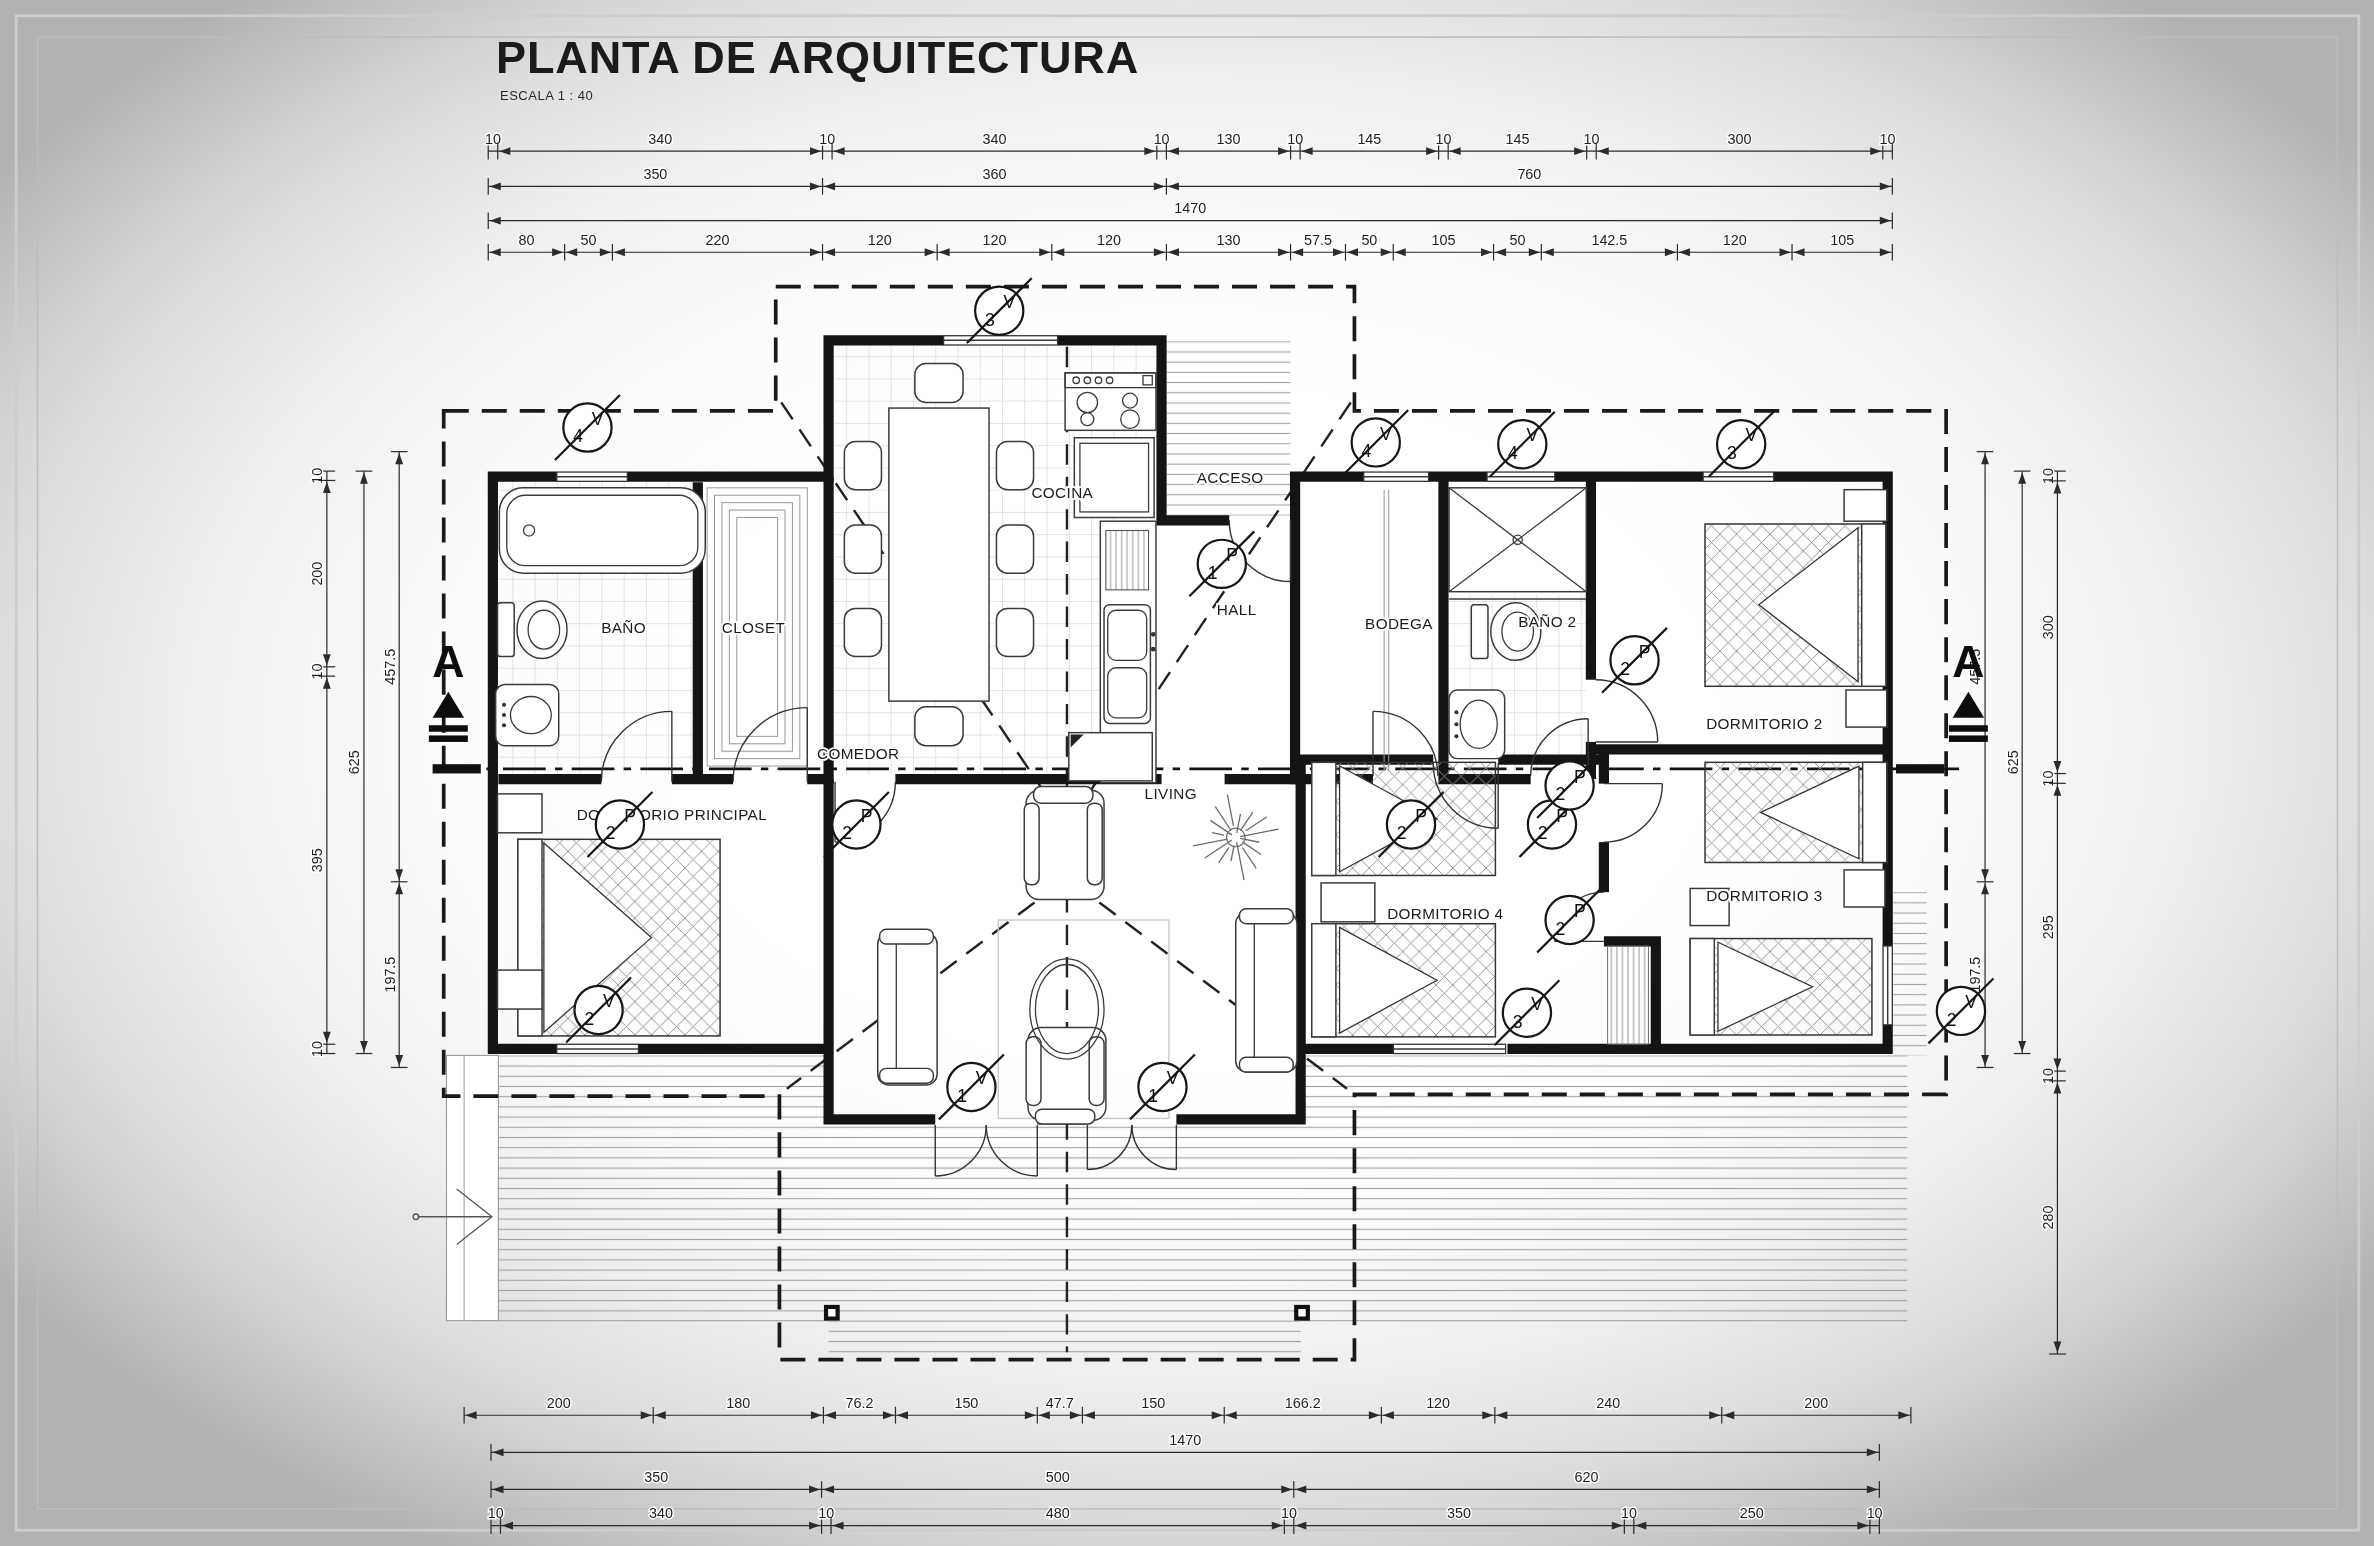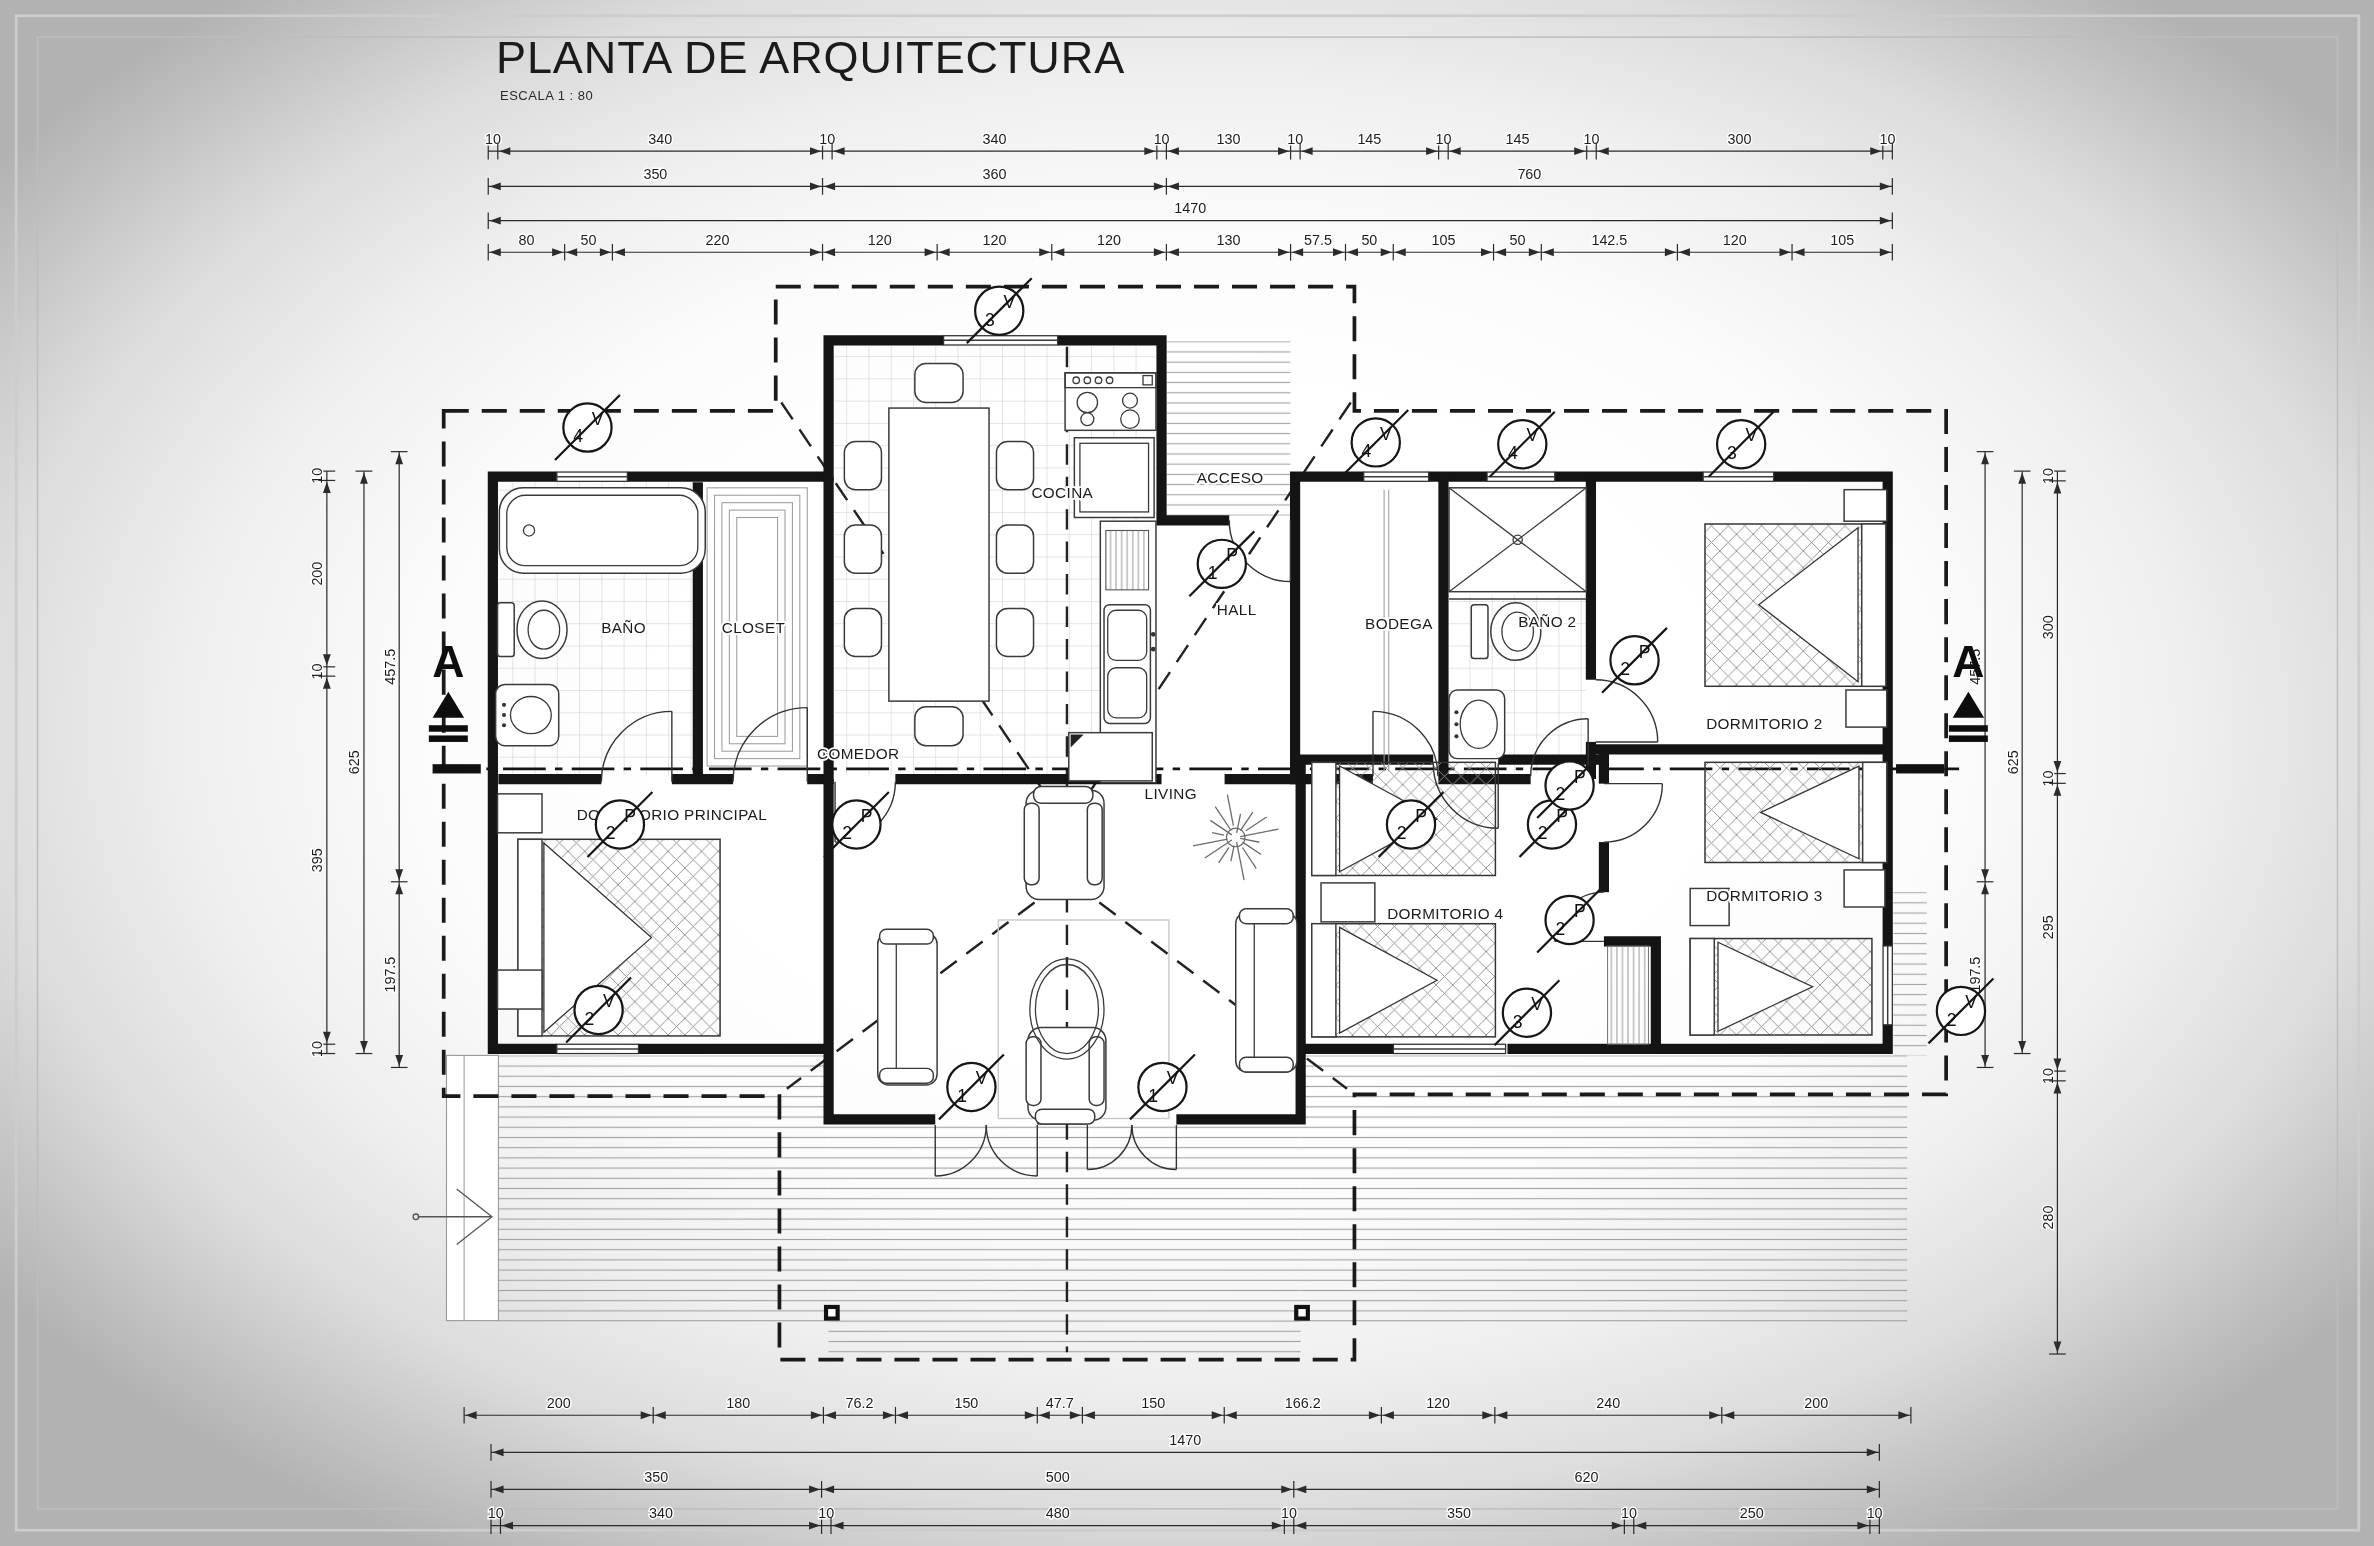--- a/index.html
+++ b/index.html
@@ -3,21 +3,21 @@
 <meta charset="utf-8">
 <style>
   html,body{margin:0;padding:0}
   body{
     width:2375px;height:1546px;overflow:hidden;position:relative;
     font-family:"Liberation Sans",sans-serif;
     background:radial-gradient(ellipse 62% 62% at 50% 47%,
       #ffffff 36%,#fbfbfb 52%,#efefef 68%,#dcdcdc 82%,#c2c2c2 93%,#b2b2b2 100%);
   }
   svg{position:absolute;left:0;top:0}
-  .title{position:absolute;left:496px;top:32px;font-size:45px;font-weight:400;
+  .title{position:absolute;left:496px;top:32px;font-size:45px;font-weight:700;
          letter-spacing:0.9px;color:#1b1b1b;white-space:nowrap}
   .subtitle{position:absolute;left:500px;top:88px;font-size:13px;letter-spacing:0.5px;color:#2a2a2a}
   .wall{fill:none;stroke:#141414;stroke-width:11;stroke-linecap:butt}
   .thin{fill:none;stroke:#3a3a3a;stroke-width:1.6}
   .f{fill:#ffffff;stroke:#3a3a3a;stroke-width:1.6}
   .fo{fill:none;stroke:#3a3a3a;stroke-width:1.4}
   .lite{fill:none;stroke:#9a9a9a;stroke-width:1.1}
   .bed{fill:url(#hatch);stroke:#333;stroke-width:1.6}
   .wedge{fill:#ffffff;stroke:#333;stroke-width:1.4}
   .roofdash{fill:none;stroke:#1a1a1a;stroke-width:4;stroke-dasharray:27 14}
@@ -27,21 +27,21 @@
   .dim{stroke:#2b2b2b;stroke-width:1.3}
   .dimtxt{font-size:15.5px;fill:#1d1d1d;paint-order:stroke;stroke:#ffffff;stroke-width:3px}
   .roomtxt{font-size:16.5px;fill:#1c1c1c;letter-spacing:.4px;paint-order:stroke;stroke:#ffffff;stroke-width:4px}
   .symtxt{font-size:19px;fill:#111}
   .mark{font-size:48px;font-weight:bold;fill:#0d0d0d}
 </style>
 </head>
 <body>
 
 <div class="title">PLANTA DE ARQUITECTURA</div>
-<div class="subtitle">ESCALA  1 : 80</div>
+<div class="subtitle">ESCALA  1 : 40</div>
 
 <svg id="plansvg" width="2375" height="1546" viewBox="0 0 2560 1667">
   <defs>
     <pattern id="tiles" width="24" height="24" patternUnits="userSpaceOnUse">
       <path d="M24,0 H0 V24" fill="none" stroke="#c7c7c7" stroke-width="1"></path>
     </pattern>
     <pattern id="deck" width="20" height="11" patternUnits="userSpaceOnUse">
       <line x1="0" y1="5.5" x2="20" y2="5.5" stroke="#a3a3a3" stroke-width="1.2"></line>
     </pattern>
     <pattern id="hatch" width="18" height="18" patternUnits="userSpaceOnUse">

